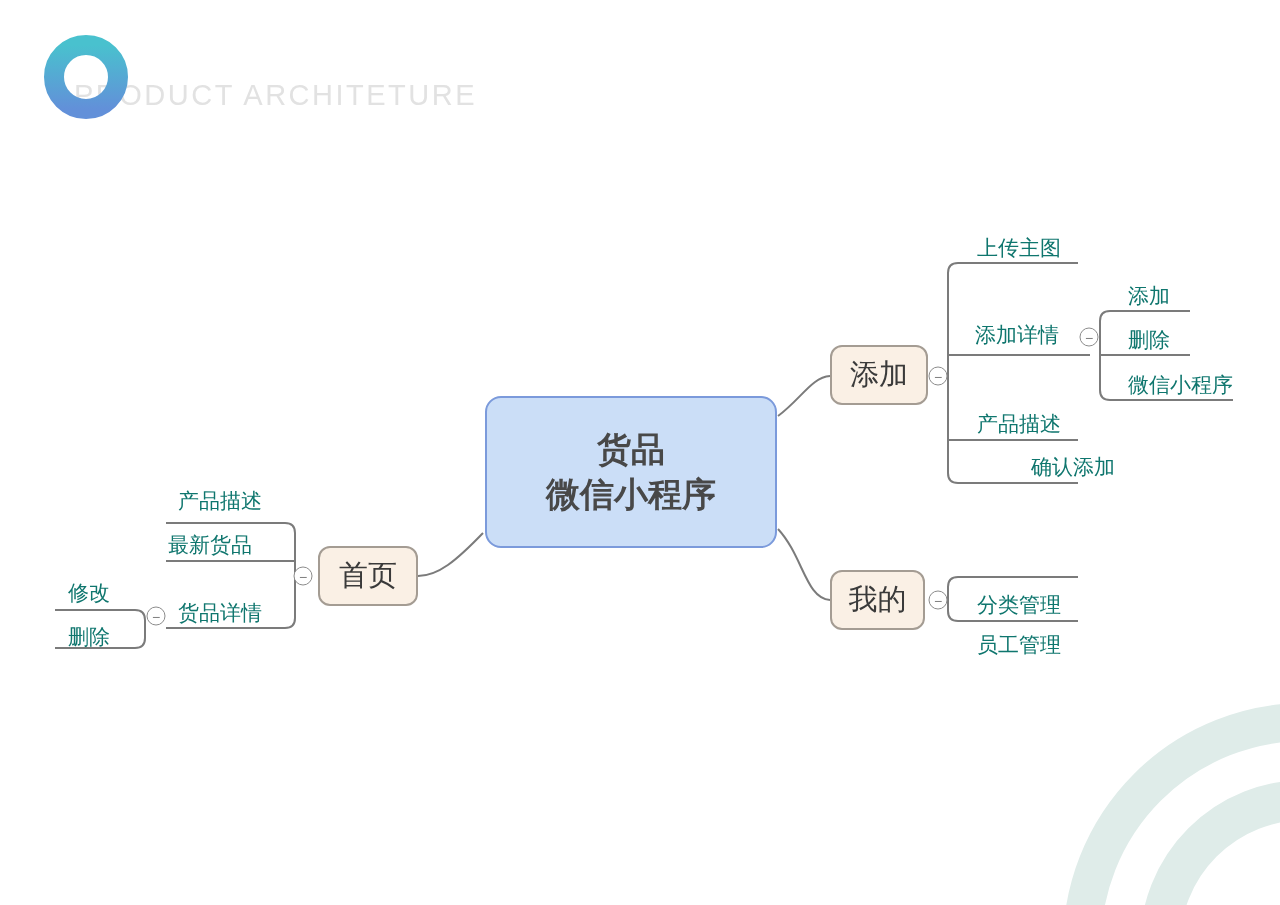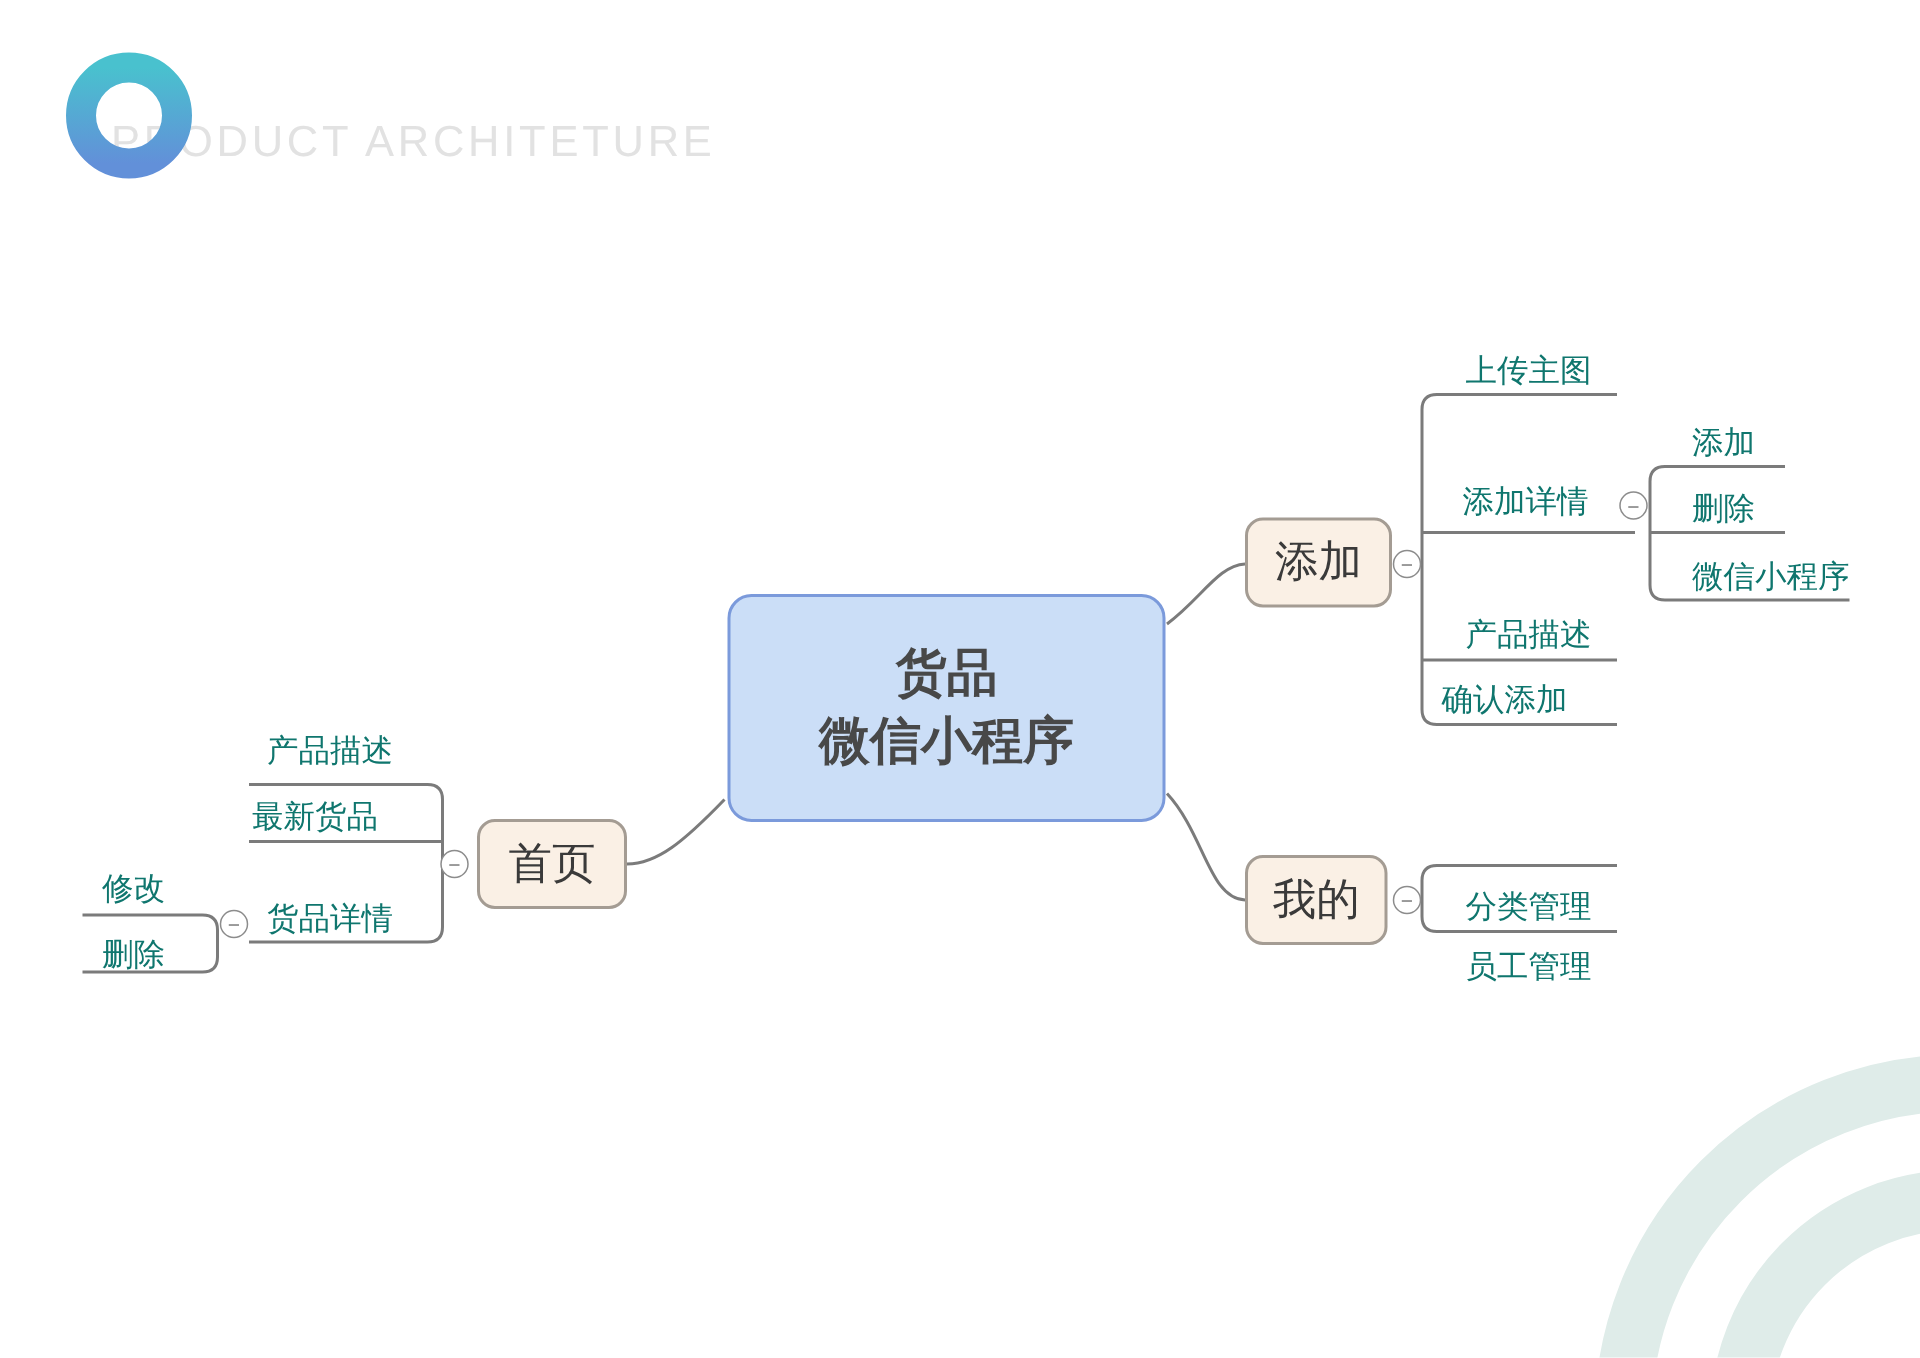--- a/index.html
+++ b/index.html
@@ -98,21 +98,21 @@
 
   <div class="leaf" style="left:178px;top:489px;">产品描述</div>
   <div class="leaf" style="left:168px;top:533px;">最新货品</div>
   <div class="leaf" style="left:178px;top:601px;">货品详情</div>
   <div class="leaf" style="left:68px;top:581px;">修改</div>
   <div class="leaf" style="left:68px;top:625px;">删除</div>
 
   <div class="leaf" style="left:977px;top:236px;">上传主图</div>
   <div class="leaf" style="left:975px;top:323px;">添加详情</div>
   <div class="leaf" style="left:977px;top:412px;">产品描述</div>
-  <div class="leaf" style="left:961px;top:455px;">确认添加</div>
+  <div class="leaf" style="left:1031px;top:455px;">确认添加</div>
   <div class="leaf" style="left:1128px;top:284px;">添加</div>
   <div class="leaf" style="left:1128px;top:328px;">删除</div>
   <div class="leaf" style="left:1128px;top:373px;">微信小程序</div>
 
   <div class="leaf" style="left:977px;top:549px;margin-top:44px;">分类管理</div>
   <div class="leaf" style="left:977px;top:593px;margin-top:40px;">员工管理</div>
 
   <div class="collapse" style="left:303px;top:576px;">
     <span>−</span>
   </div>

